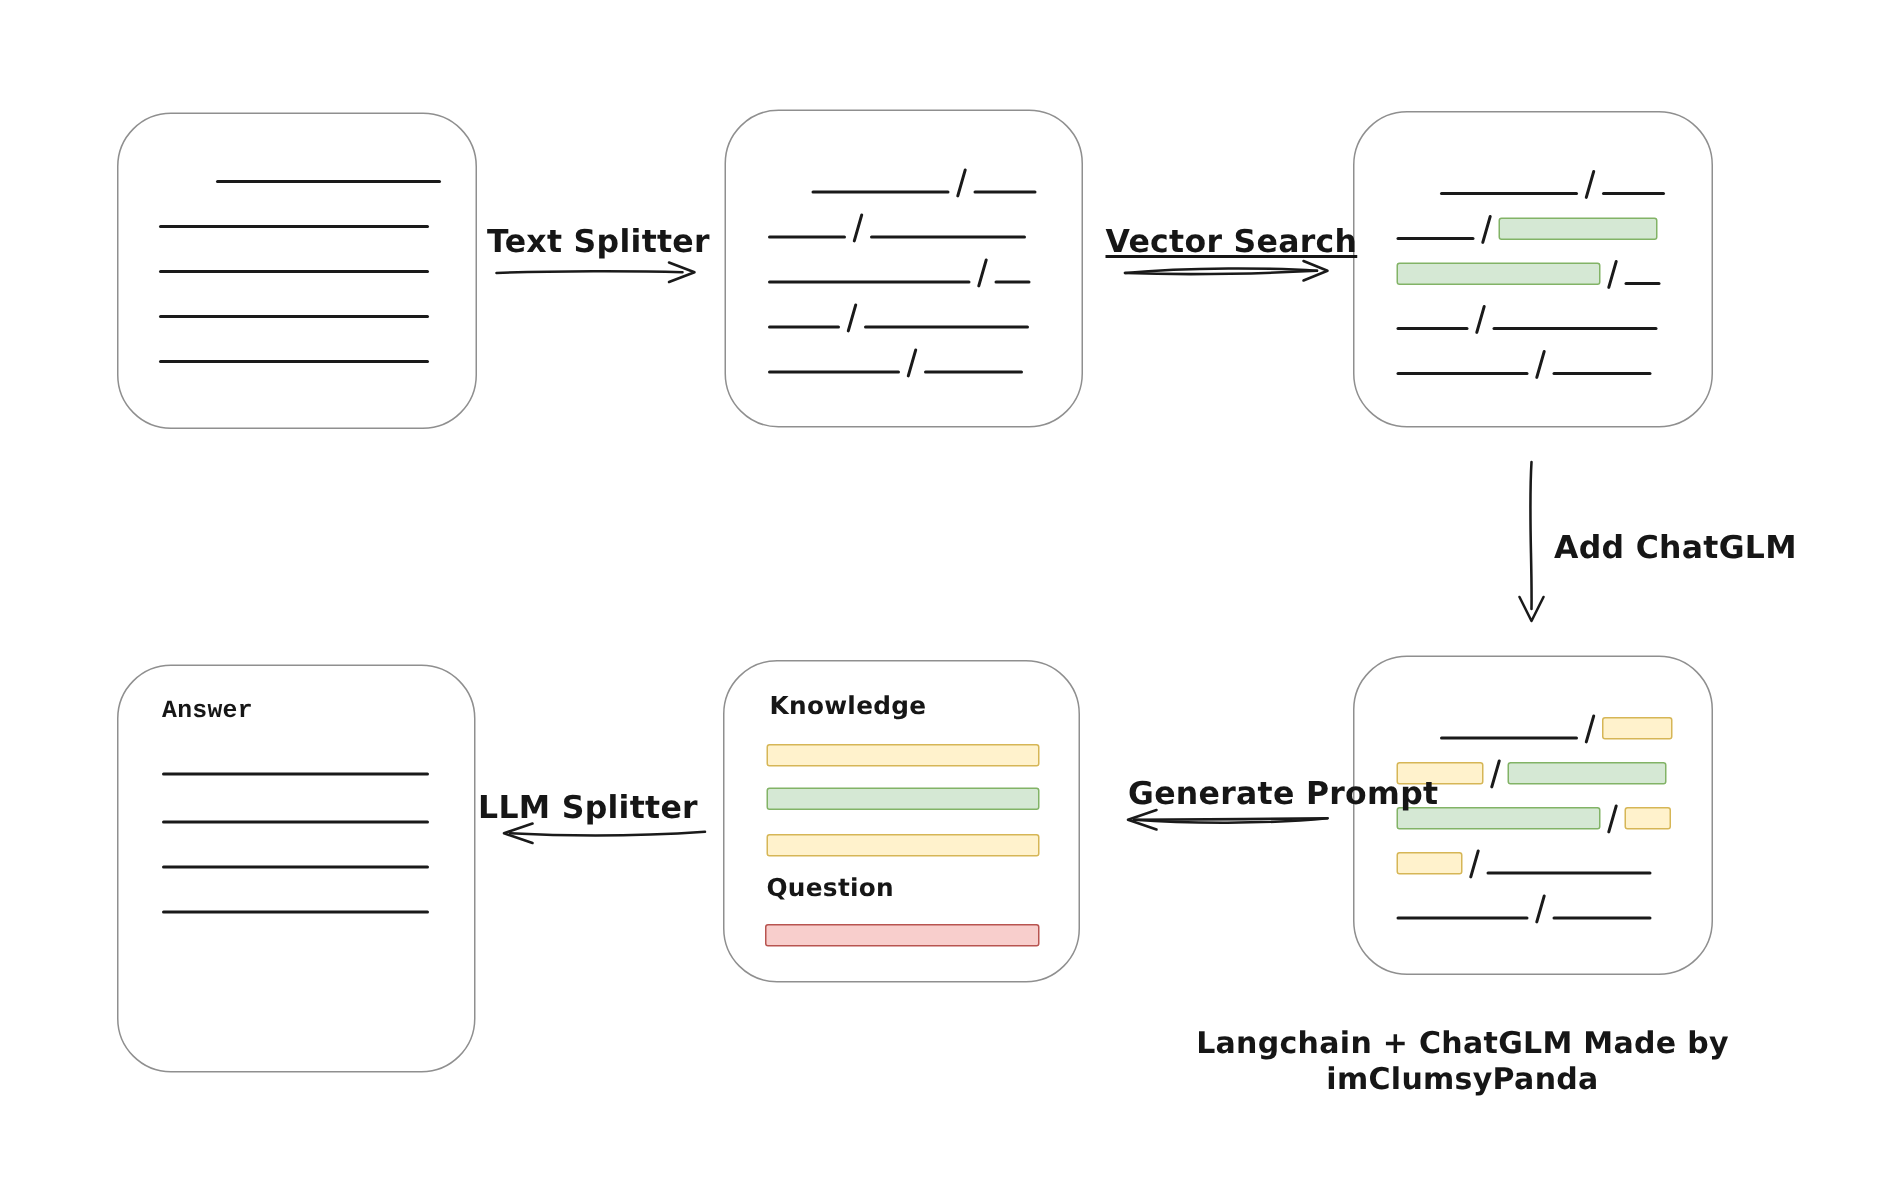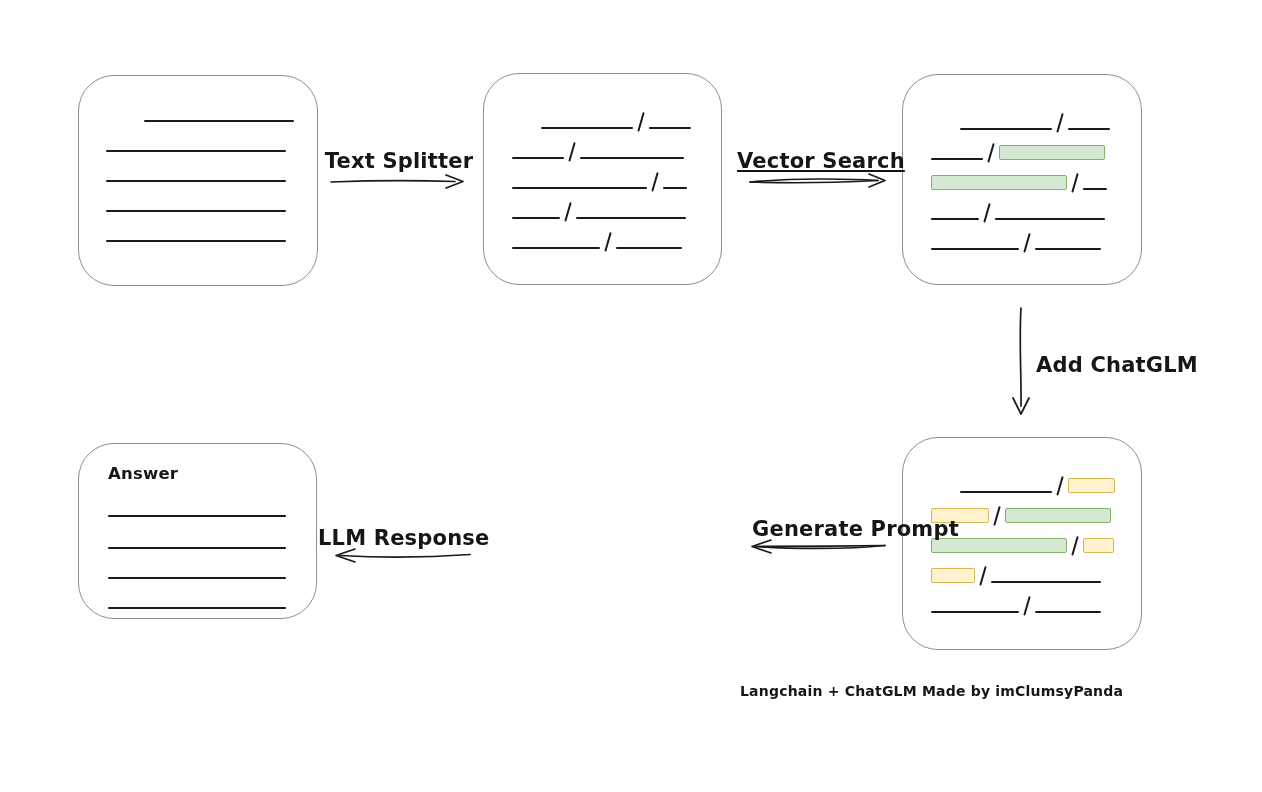--- a/index.html
+++ b/index.html
@@ -27,21 +27,21 @@
   .bar-green  { background:var(--green-fill);  border:1.6px solid var(--green-border); }
   .bar-yellow { background:var(--yellow-fill); border:1.6px solid var(--yellow-border); }
   .bar-red    { background:var(--red-fill);    border:1.6px solid var(--red-border); }
 
   .abar { position:absolute; height:15px; border-radius:2px; }
   .hline { position:absolute; height:2px; background:var(--line); border-radius:1px; }
 
   .lbl { position:absolute; font-size:21px; font-weight:600; letter-spacing:.2px; white-space:nowrap; }
   .inbox-label { font-size:16.5px; }
   .arrow-label { text-align:center; }
-  .caption { position:absolute; font-size:14px; font-weight:600; text-align:left; letter-spacing:.2px; }
+  .caption { position:absolute; font-size:20px; font-weight:600; text-align:center; letter-spacing:.2px; }
 
   svg.arrow { position:absolute; overflow:visible; }
   svg.arrow path {
     stroke:var(--line); stroke-width:1.7; fill:none;
     stroke-linecap:round; stroke-linejoin:round;
   }
 </style>
 </head>
 <body>
 
@@ -154,22 +154,30 @@
           <div class="seg-line" style="width: 110px;"></div>
         </div>
         <div class="row">
           <div class="seg-line" style="width: 88px;"></div>
           <div class="seg-slash"></div>
           <div class="seg-line" style="width: 66px;"></div>
         </div>
       </div>
   </div>
 
-
-  <div class="dbox" style="left:78px; top:443px; width:239px; height:176px;">
+  <div class="dbox" style="left:482px; top:440px; width:238px; height:215px;">
+    <div class="lbl inbox-label" style="left:30px; top:20px;">Knowledge</div>
+    <div class="abar bar-yellow" style="left:28px; top:55px; width:182px;"></div>
+    <div class="abar bar-green" style="left:28px; top:84px; width:182px;"></div>
+    <div class="abar bar-yellow" style="left:28px; top:115px; width:182px;"></div>
+    <div class="lbl inbox-label" style="left:28px; top:141px;">Question</div>
+    <div class="abar bar-red" style="left:27px; top:175px; width:183px;"></div>
+  </div>
+
+  <div class="dbox" style="left:78px; top:443px; width:239px; height:272px;font-family:Liberation Mono, monospace;">
     <div class="lbl inbox-label" style="left:29px; top:20px;">Answer</div>
     <div class="hline" style="left:29px; top:71px;  width:178px;"></div>
     <div class="hline" style="left:29px; top:103px; width:178px;"></div>
     <div class="hline" style="left:29px; top:133px; width:178px;"></div>
     <div class="hline" style="left:29px; top:163px; width:178px;"></div>
   </div>
 
   <div class="lbl arrow-label" style="left:323px; top:149px; width:152px;">Text Splitter</div>
   <svg class="arrow" style="left:329px; top:170px;" width="140" height="22" viewBox="0 0 140 22">
     <path d="M2 12 C 40 10.5, 95 10.5, 126 11.5"></path>
@@ -189,21 +197,21 @@
   </svg>
   <div class="lbl" style="left:1036px; top:353px;">Add ChatGLM</div>
 
   <div class="lbl arrow-label" style="left:752px; top:517px; width:162px;">Generate Prompt</div>
   <svg class="arrow" style="left:735px; top:537px;" width="152" height="20" viewBox="0 0 152 20">
     <path d="M150 8.5 C 110 12.5, 55 12, 21 9.5"></path>
     <path d="M150 8.5 C 110 9, 55 9.5, 21 9.5"></path>
     <path d="M36 3 L17 9.5 L36 16"></path>
   </svg>
 
-  <div class="lbl arrow-label" style="left:318px; top:526px; width:148px;">LLM Response</div>
+  <div class="lbl arrow-label" style="left:318px; top:526px; width:148px;">LLM Splitter</div>
   <svg class="arrow" style="left:322px; top:546px;" width="150" height="20" viewBox="0 0 150 20">
     <path d="M148 8.5 C 105 11.5, 55 11.5, 18 9.5"></path>
     <path d="M33 3 L14 9.5 L33 16"></path>
   </svg>
 
   <div class="caption" style="left:740px; top:683px; width:470px;">Langchain + ChatGLM Made by imClumsyPanda</div>
 
 </div>
 
 </body></html>

